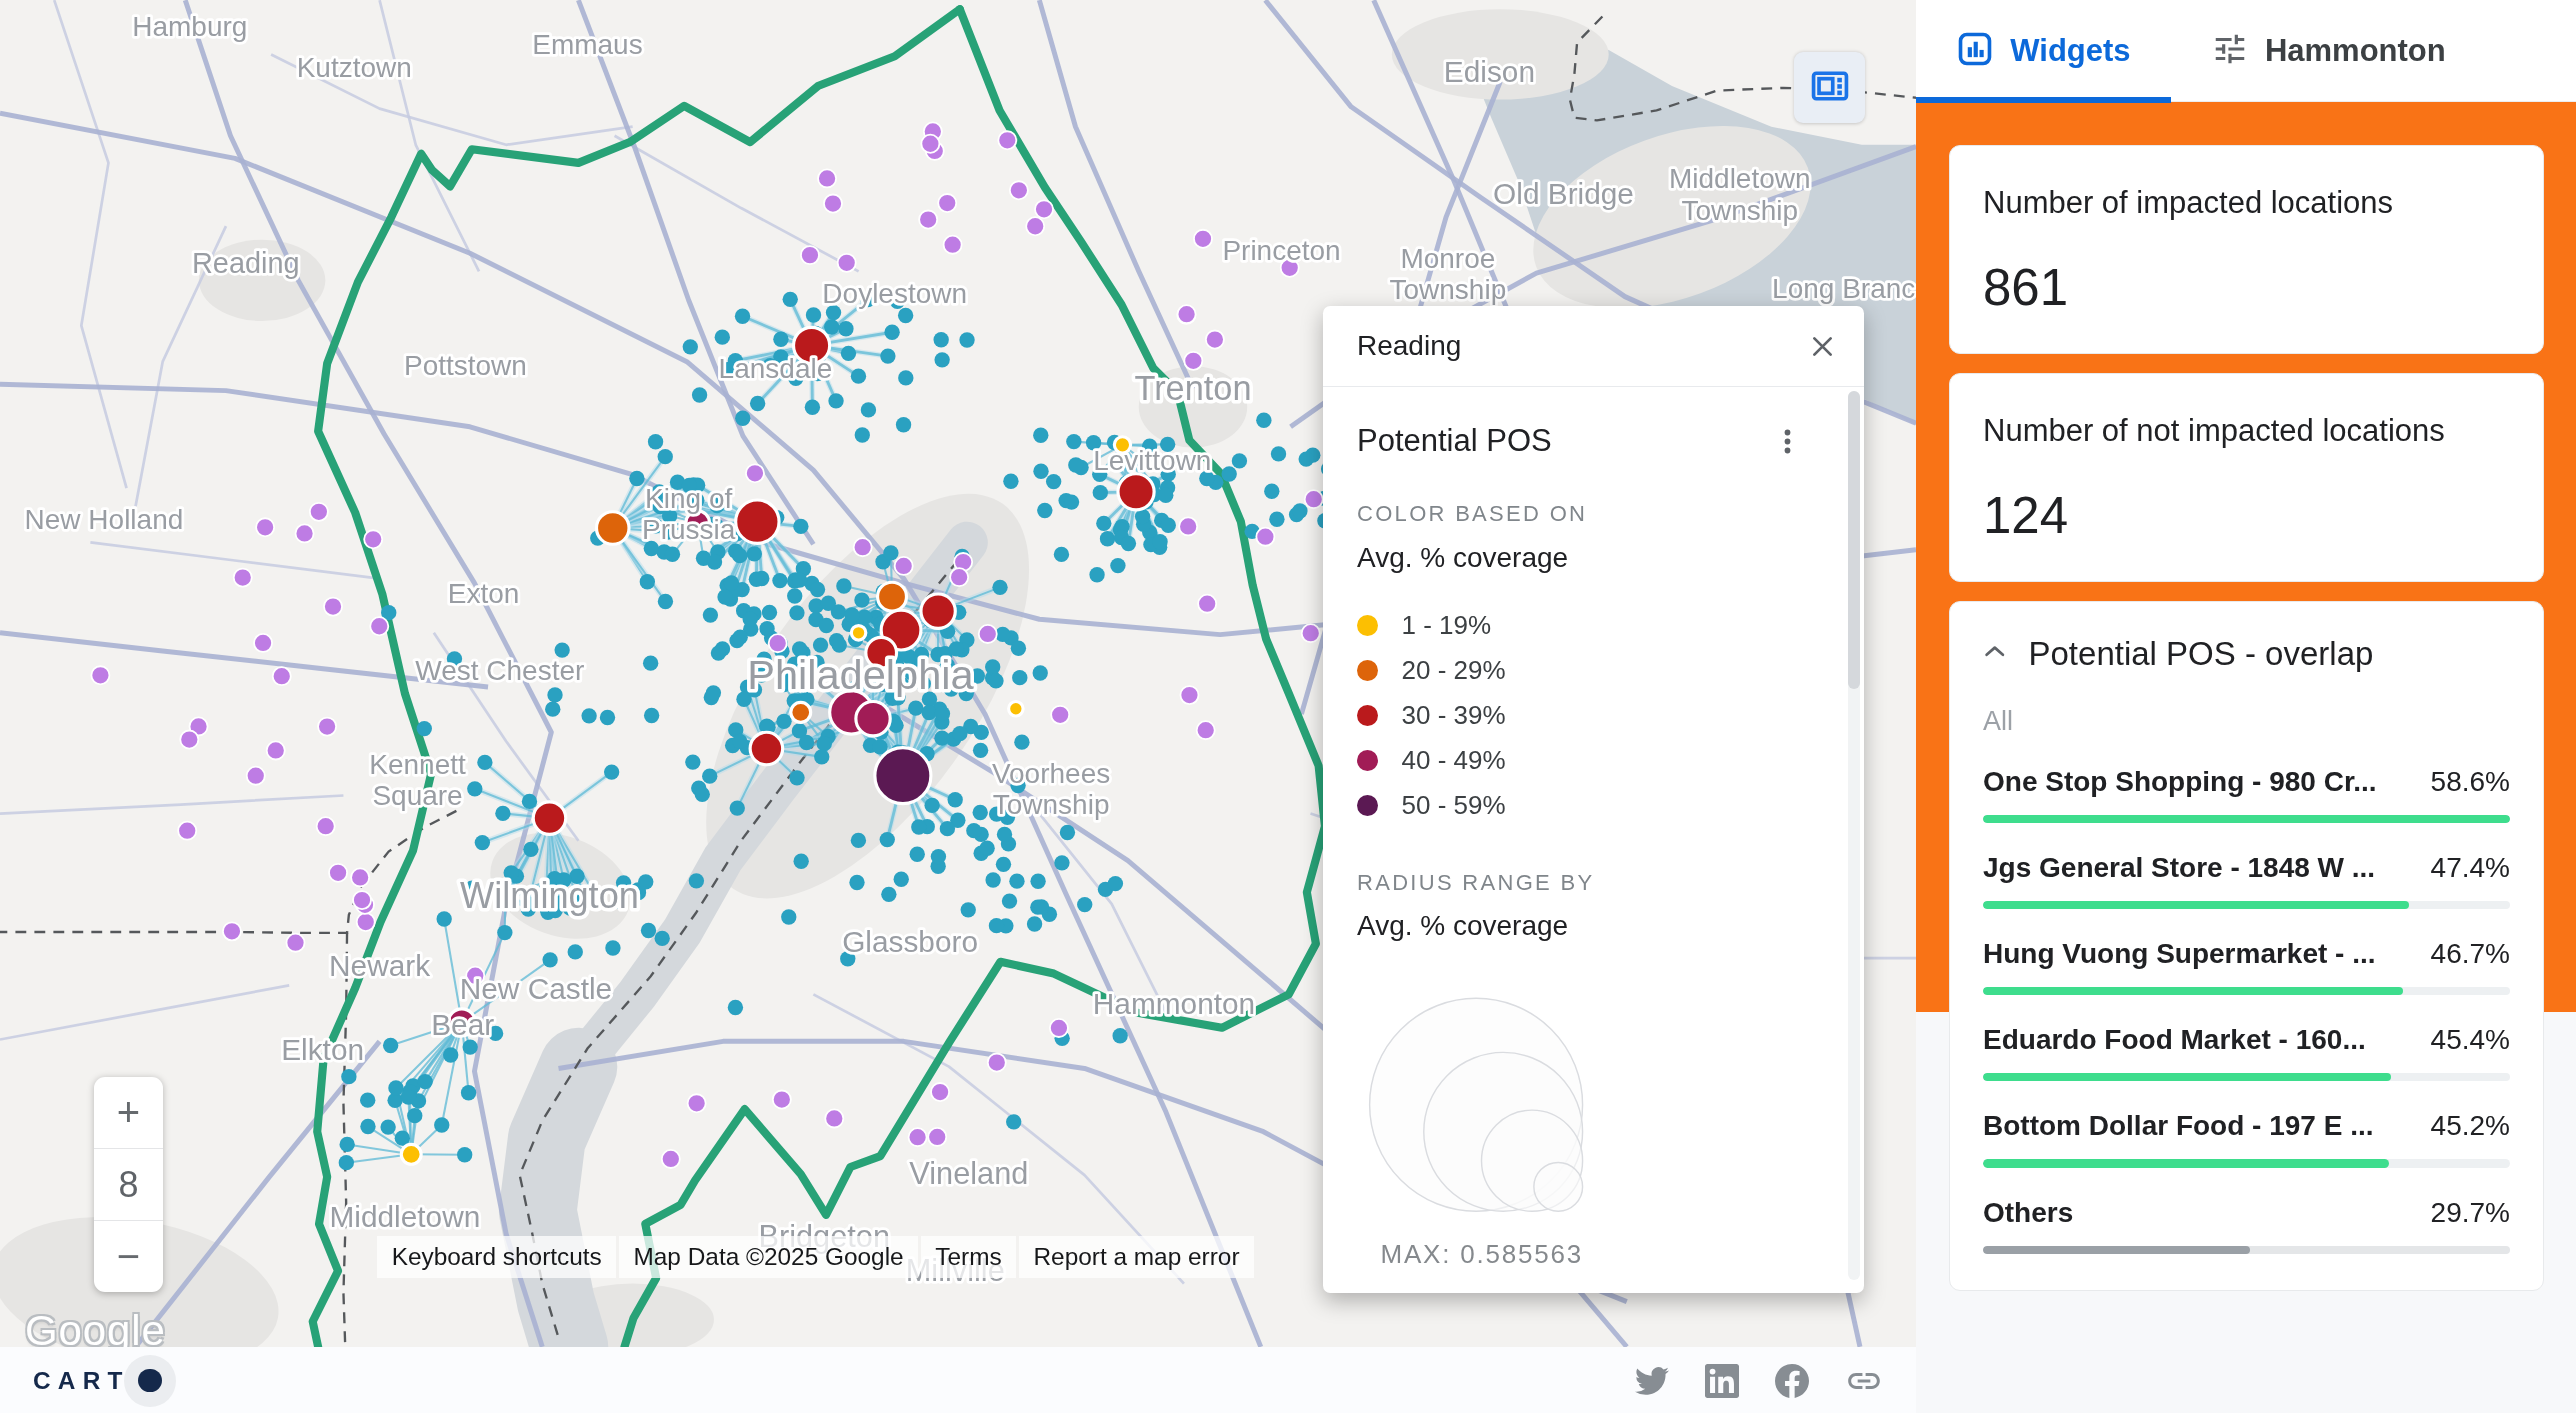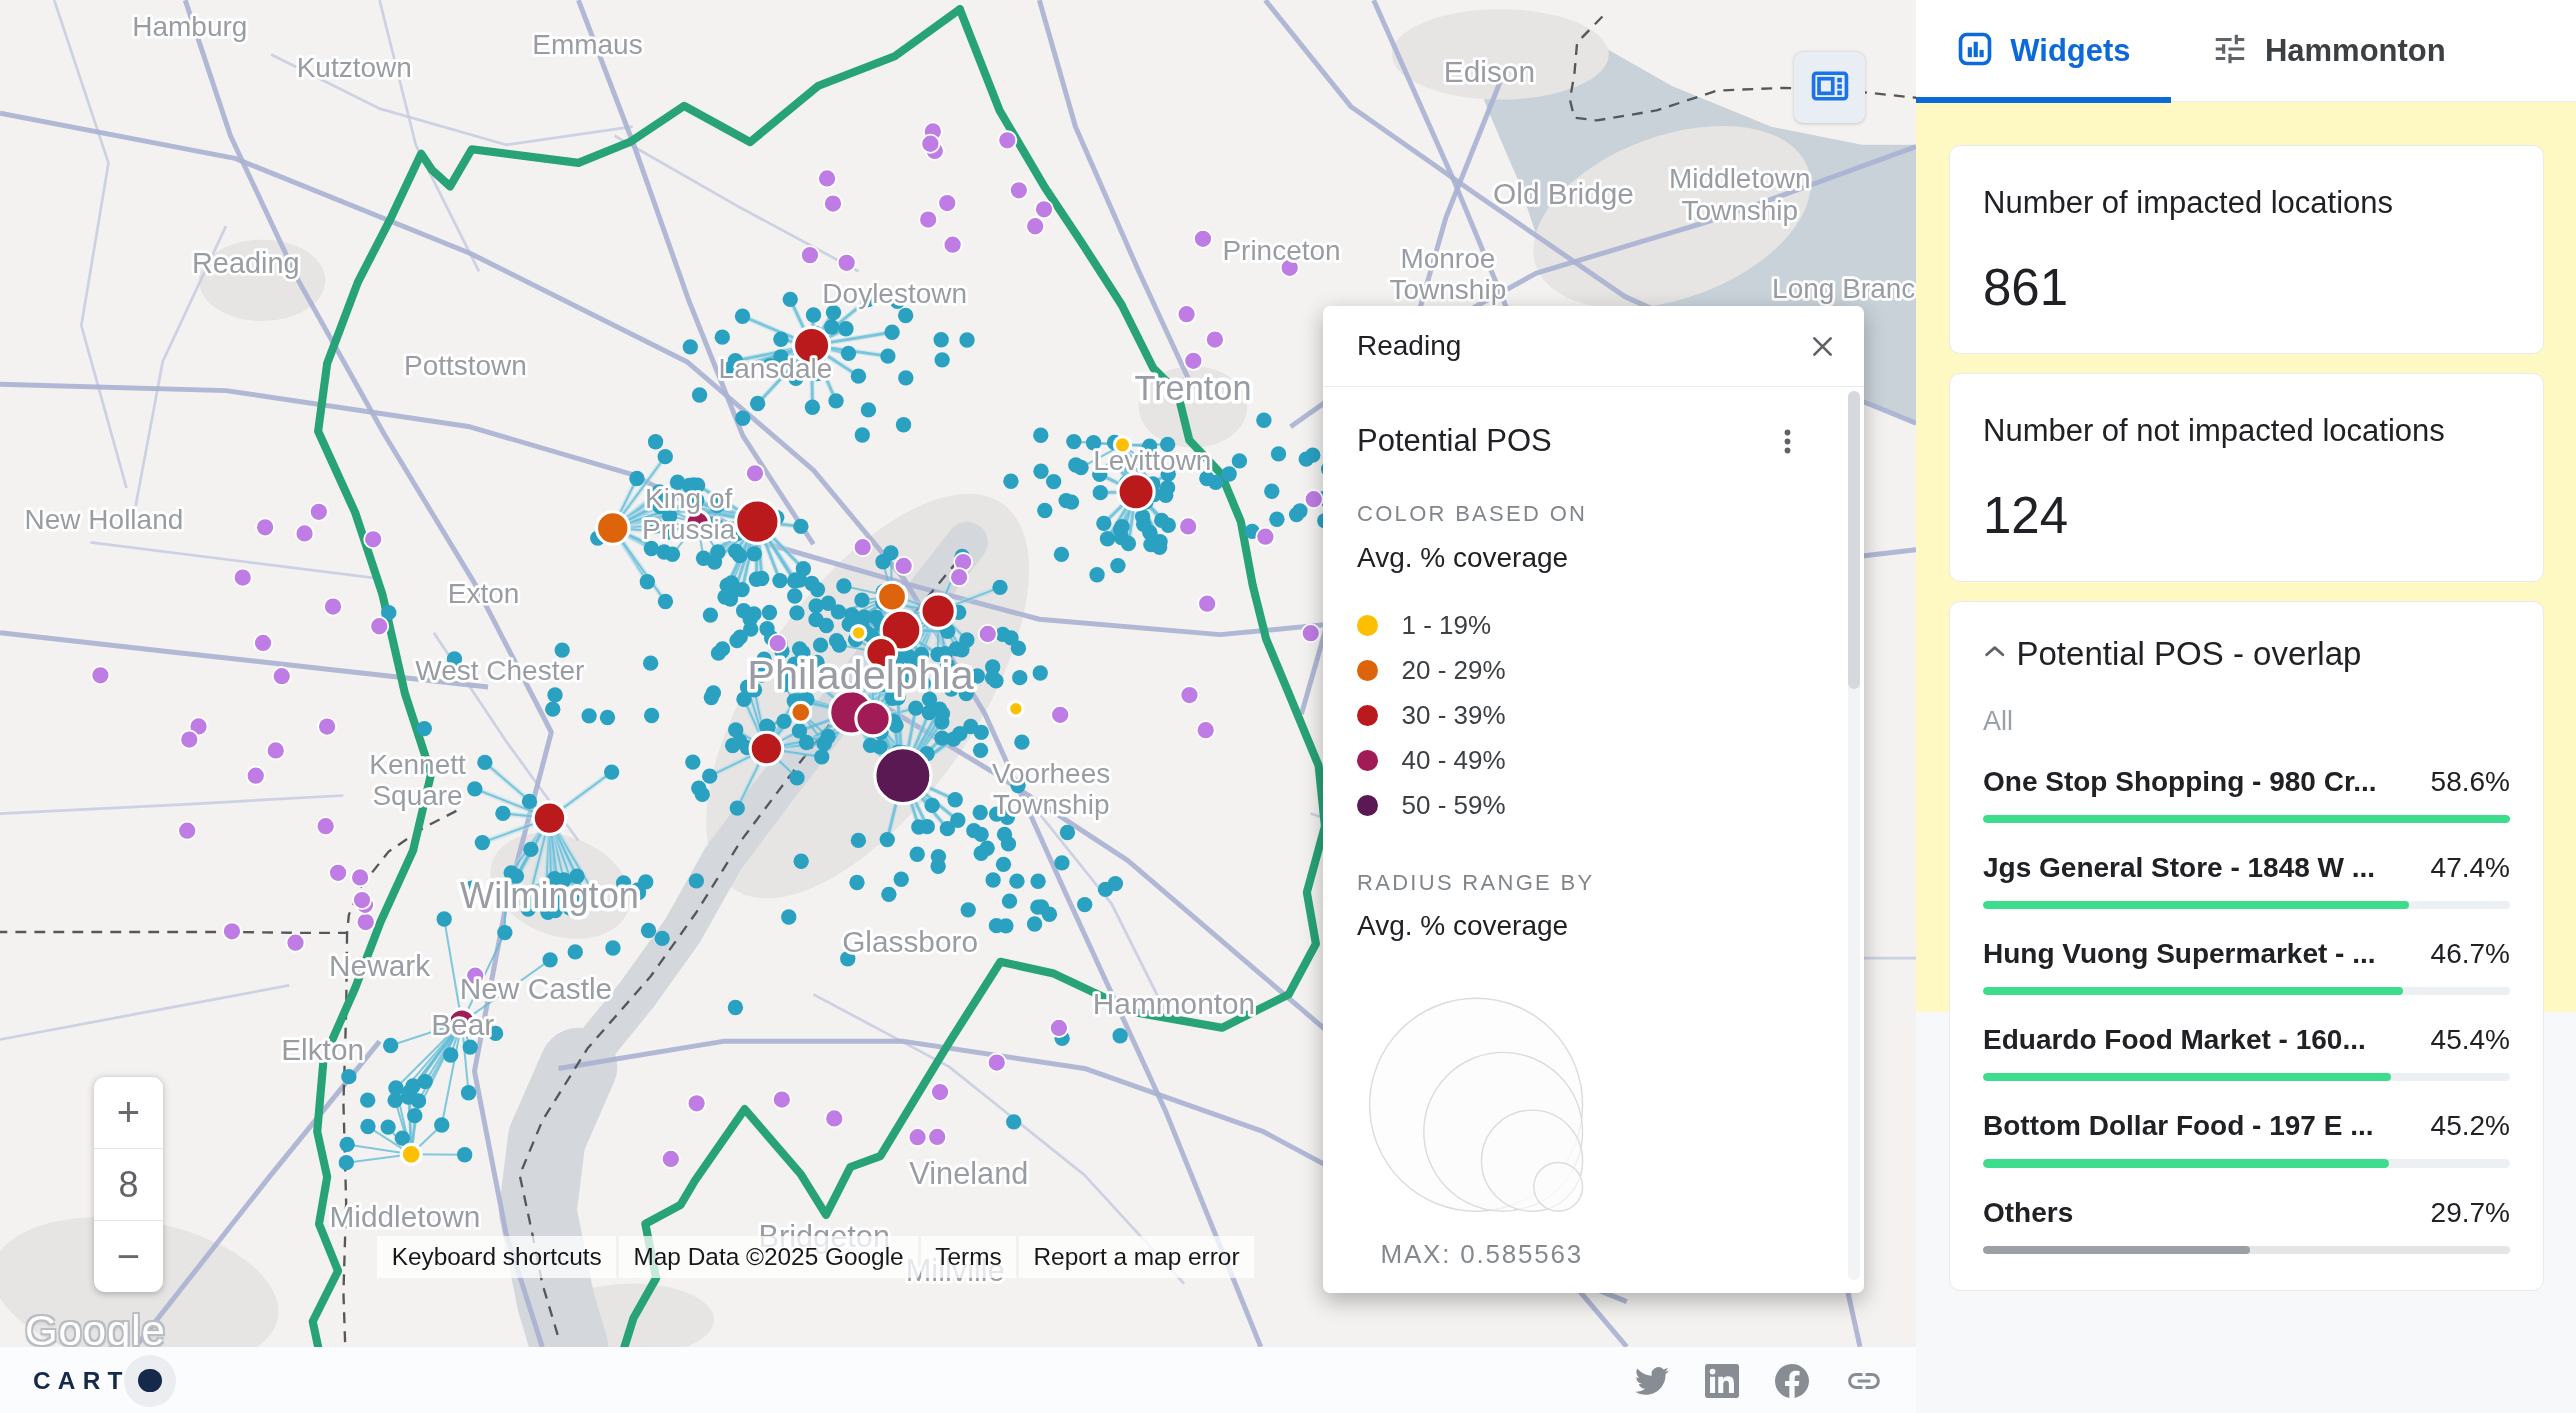--- a/index.html
+++ b/index.html
@@ -65,35 +65,35 @@
   .sec-attr  { margin-top:14.5px; font-size:28px; color:#202124; }
   #legend { margin-top:29px; }
   .legend-item { display:flex; align-items:center; height:45px; }
   .legend-dot { width:21px; height:21px; border-radius:50%; margin-right:23.5px; flex:0 0 auto; }
   .legend-label { font-size:26px; color:#3C4043; }
   #radius-block { margin-top:38px; display:flex;flex-direction:column; }
   #radius-labels { margin-left:23.5px; padding-top:23.5px; display:flex; flex-direction:column; gap:29px; }
   #radius-labels div { font-size:26px; letter-spacing:1.8px; color:#85898D; white-space:nowrap; }
 
   
-  #sidebar { position:absolute; left:1916px; top:0; width:660px; height:1012px; background:#fef9c3; }
+  #sidebar { position:absolute; left:1916px; top:0; width:660px; height:1012px; background:#f97316; }
   #tabbar { height:102px; background:#FFFFFF; border-bottom:1.8px solid #ECEDEF; display:flex; }
   .tab { position:relative; display:flex; align-items:center; gap:16.3px; padding:0 40px; cursor:pointer; }
   .tab .tab-label { font-size:31px; font-weight:600; color:#3C4043; }
   .tab.active .tab-label { color:#0C69DA; }
   .tab.active::after { content:""; position:absolute; left:0; right:0; bottom:-1.8px; height:6.3px; background:#0C69DA; }
 
   .card { background:#FFFFFF; border:0.9px solid #E8EAEC; border-radius:11px;
     margin:0 32px 0 33px; padding:33px 33px 36px 33px; }
   #card-1 { margin-top:43px; }
   #card-2, #card-3 { margin-top:19px; }
   .card-title { font-size:31px; color:#202124; line-height:1.55; }
   .card-value { margin-top:31px; font-size:51px; font-weight:500; color:#202124; }
 
-  #overlap-header { display:flex; align-items:center; gap:10px; }
+  #overlap-header { display:flex; align-items:center; gap:22px; }
   #overlap-title { font-size:33px; font-weight:500; color:#202124; }
   #overlap-filter { margin-top:33px; font-size:27px; color:#9CA1A7; }
   .overlap-row { margin-top:29px; cursor:pointer; }
   .row-head { display:flex; justify-content:space-between; align-items:flex-start; }
   .row-name { font-size:28px; font-weight:700; color:#202124; white-space:nowrap; }
   .row-pct { font-size:28px; color:#202124; }
   .bar { margin-top:17px; height:8.1px; border-radius:4.5px; background:#EDF0F2; overflow:hidden; }
   .bar-fill { height:100%; border-radius:4.5px; }
 
   

